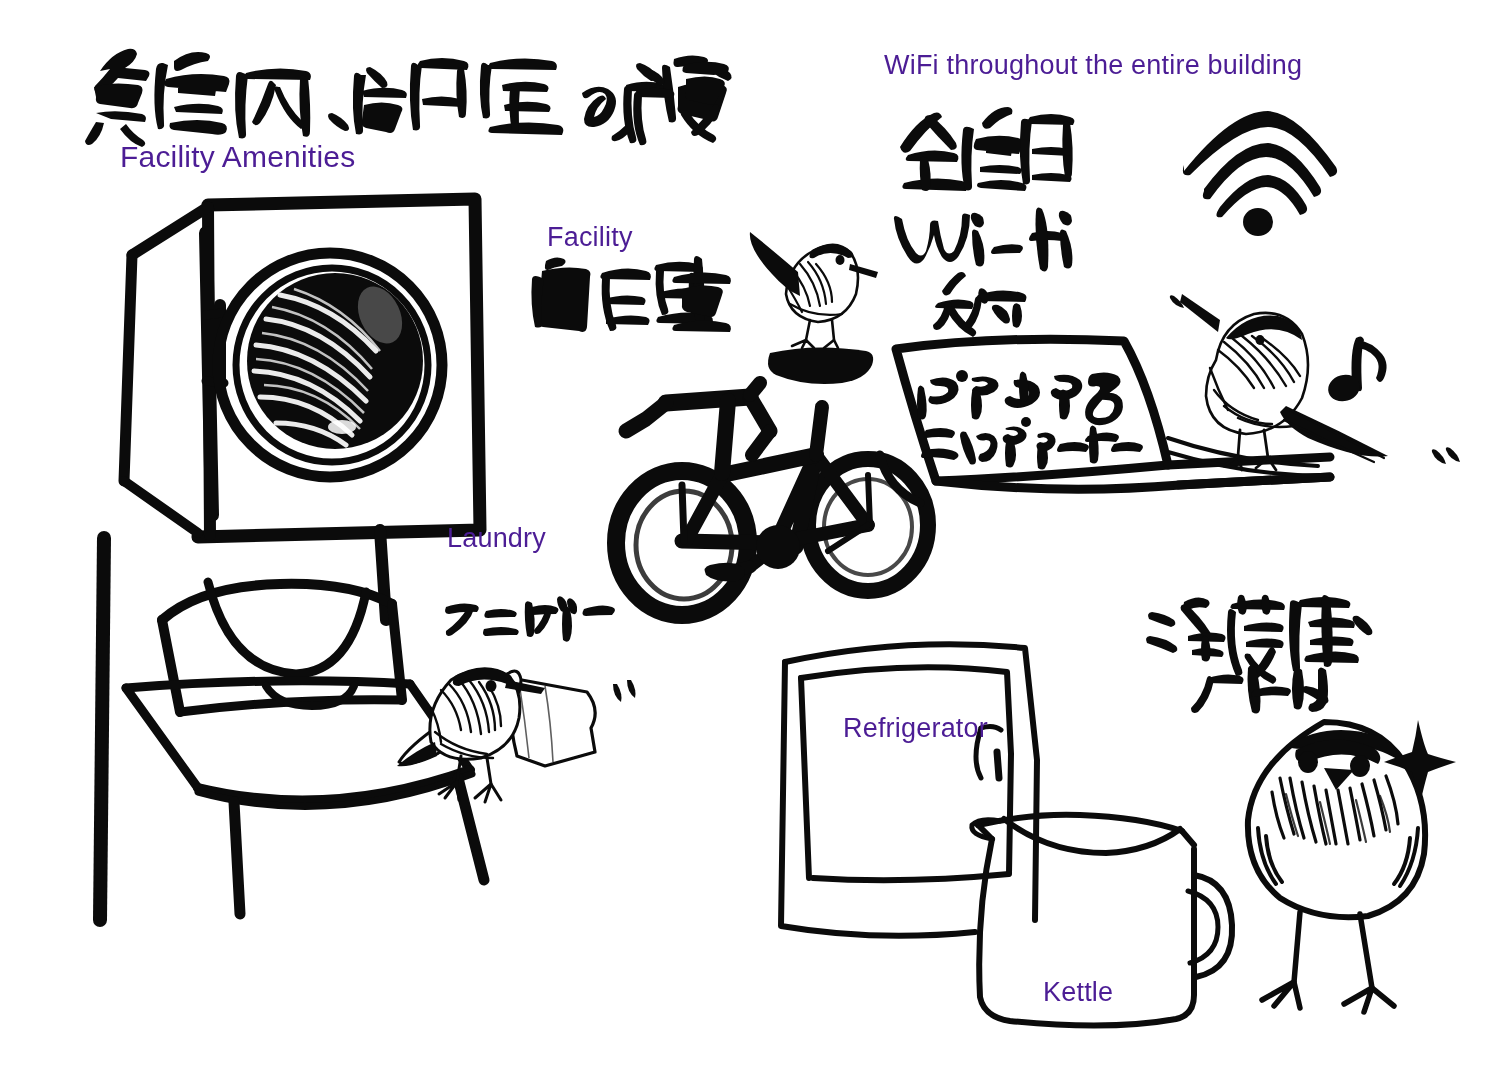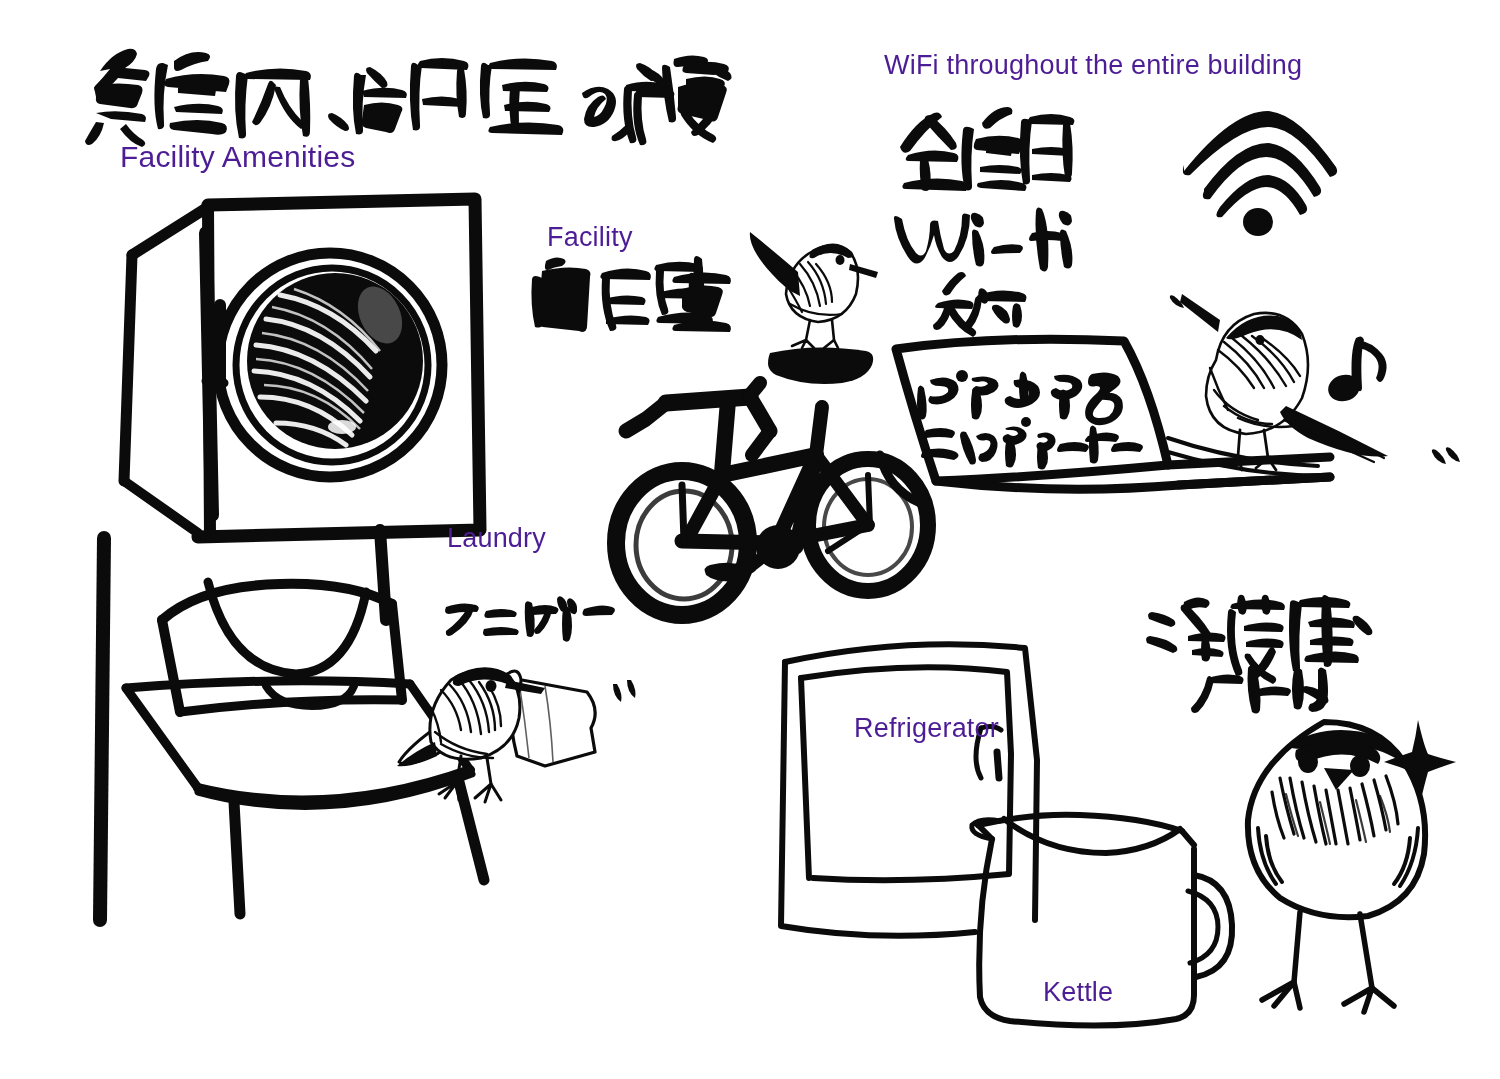--- a/index.html
+++ b/index.html
@@ -25,21 +25,21 @@
     white-space: nowrap;
     letter-spacing: 0.2px;
   }
   .art { position: absolute; }
   .art svg { display: block; overflow: visible; }
   
   #title-en   { left: 120px; top: 140px;  font-size: 30px; }
   #wifi-en    { left: 884px; top: 50px;   font-size: 27px; }
   #bicycle-en { left: 547px; top: 222px;  font-size: 27px; }
   #laundry-en { left: 447px; top: 523px;  font-size: 27px; }
-  #fridge-en  { left: 843px; top: 713px;  font-size: 27px; margin-left: 11px; }
+  #fridge-en  { left: 843px; top: 713px;  font-size: 27px; }
   #kettle-en  { left: 1043px; top: 965px; font-size: 27px; margin-top: 12px; }
 </style>
 </head>
 <body>
 
 <div id="sheet">
 
   <div class="art" style="left:70px; top:35px;">
     <svg width="660" height="115" viewBox="0 0 660 115">
       <g fill="#0b0b0b">

